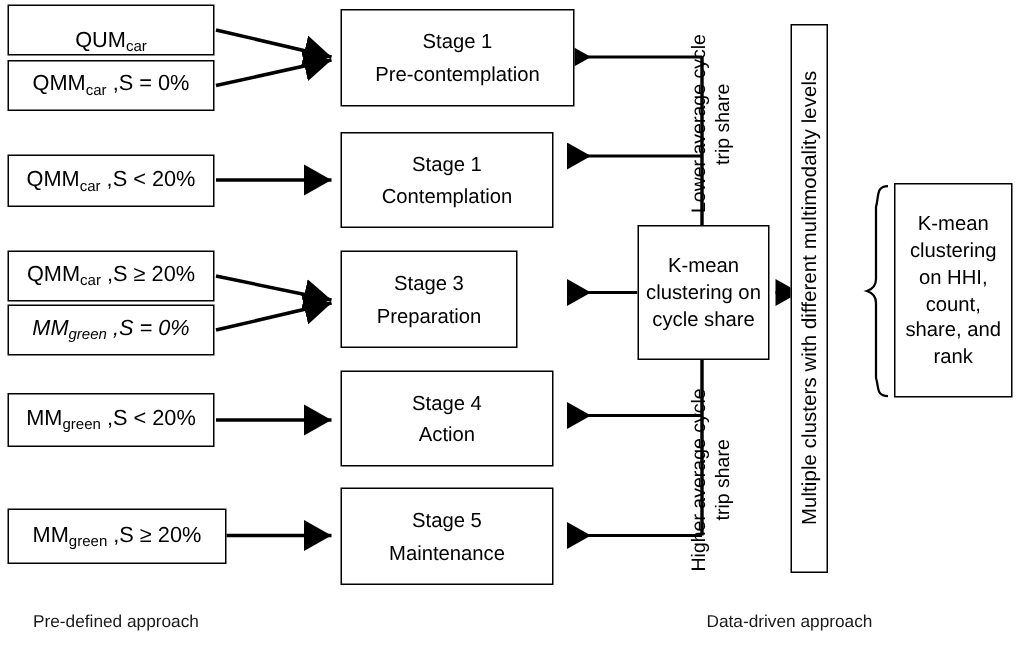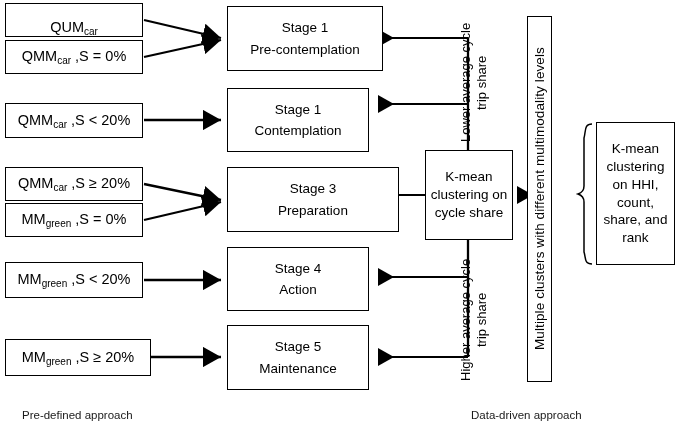--- a/index.html
+++ b/index.html
@@ -131,39 +131,39 @@
   </div>
   <div class="box left-box" style="left:5px;  top:40px;  width:138px; height:34px;">
     <span class="lbl">QMM<sub>car</sub> ,S = 0%</span>
   </div>
   <div class="box left-box" style="left:5px;  top:103px; width:138px; height:35px;">
     <span class="lbl">QMM<sub>car</sub> ,S &lt; 20%</span>
   </div>
   <div class="box left-box" style="left:5px;  top:167px; width:138px; height:34px;">
     <span class="lbl">QMM<sub>car</sub> ,S ≥ 20%</span>
   </div>
-  <div class="box left-box" style="left:5px;  top:203px; width:138px; height:34px;">
+  <div class="box left-box" style="left:5px;  top:203px; width:138px; height:34px;font-style:italic;">
     <span class="lbl">MM<sub>green</sub> ,S = 0%</span>
   </div>
   <div class="box left-box" style="left:5px;  top:262px; width:138px; height:36px;">
     <span class="lbl">MM<sub>green</sub> ,S &lt; 20%</span>
   </div>
   <div class="box left-box" style="left:5px;  top:339px; width:146px; height:37px;">
     <span class="lbl">MM<sub>green</sub> ,S ≥ 20%</span>
   </div>
 
   <div class="box stage-box" style="left:227px; top:6px;   width:156px; height:65px;">
     <span class="stage-num">Stage 1</span>
     <span class="stage-name">Pre-contemplation</span>
   </div>
   <div class="box stage-box" style="left:227px; top:88px;  width:142px; height:64px;">
     <span class="stage-num">Stage 1</span>
     <span class="stage-name">Contemplation</span>
   </div>
-  <div class="box stage-box" style="left:227px; top:167px; width:172px; height:65px;">
+  <div class="box stage-box" style="left:227px; top:167px; width:118px; height:65px;">
     <span class="stage-num">Stage 3</span>
     <span class="stage-name">Preparation</span>
   </div>
   <div class="box stage-box" style="left:227px; top:247px; width:142px; height:64px;">
     <span class="stage-num">Stage 4</span>
     <span class="stage-name">Action</span>
   </div>
   <div class="box stage-box" style="left:227px; top:325px; width:142px; height:65px;">
     <span class="stage-num">Stage 5</span>
     <span class="stage-name">Maintenance</span>

